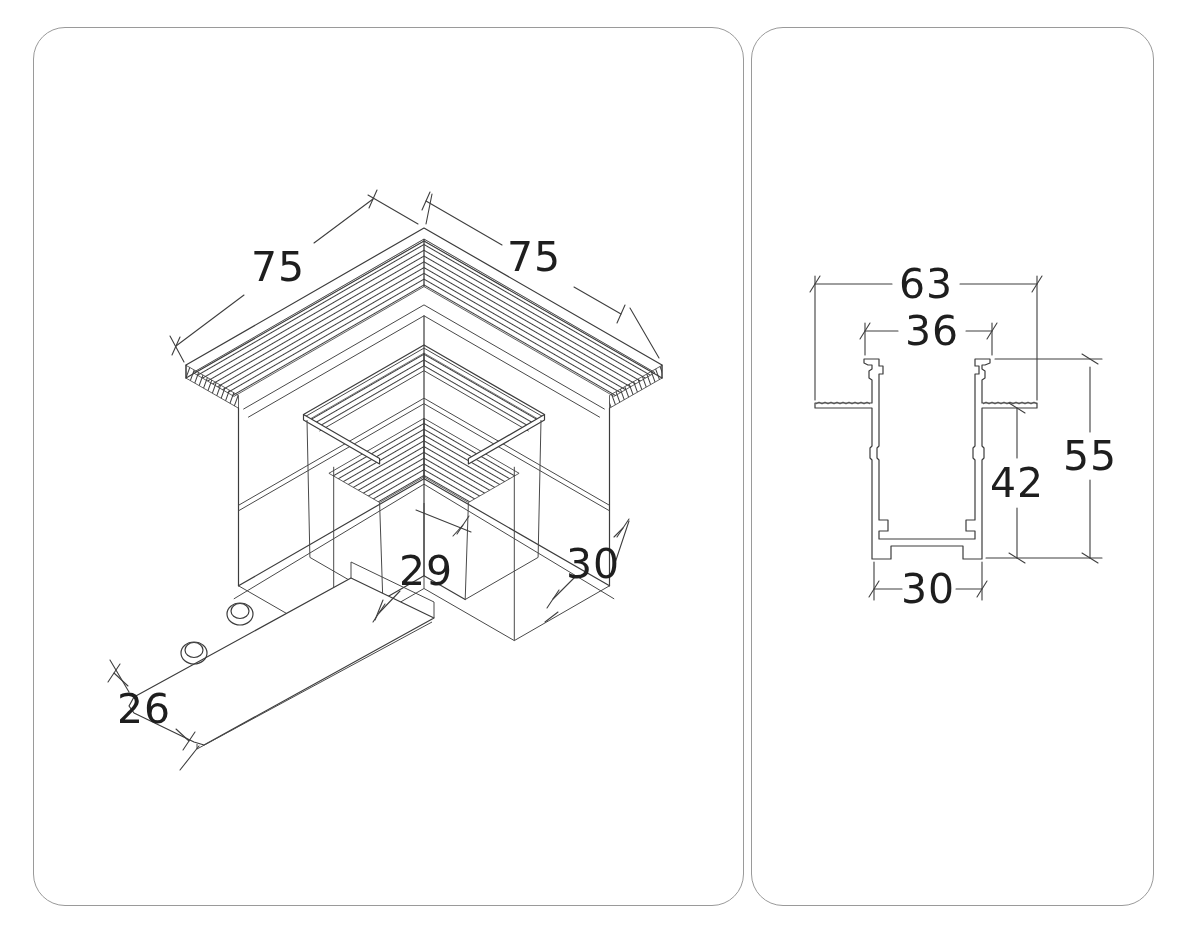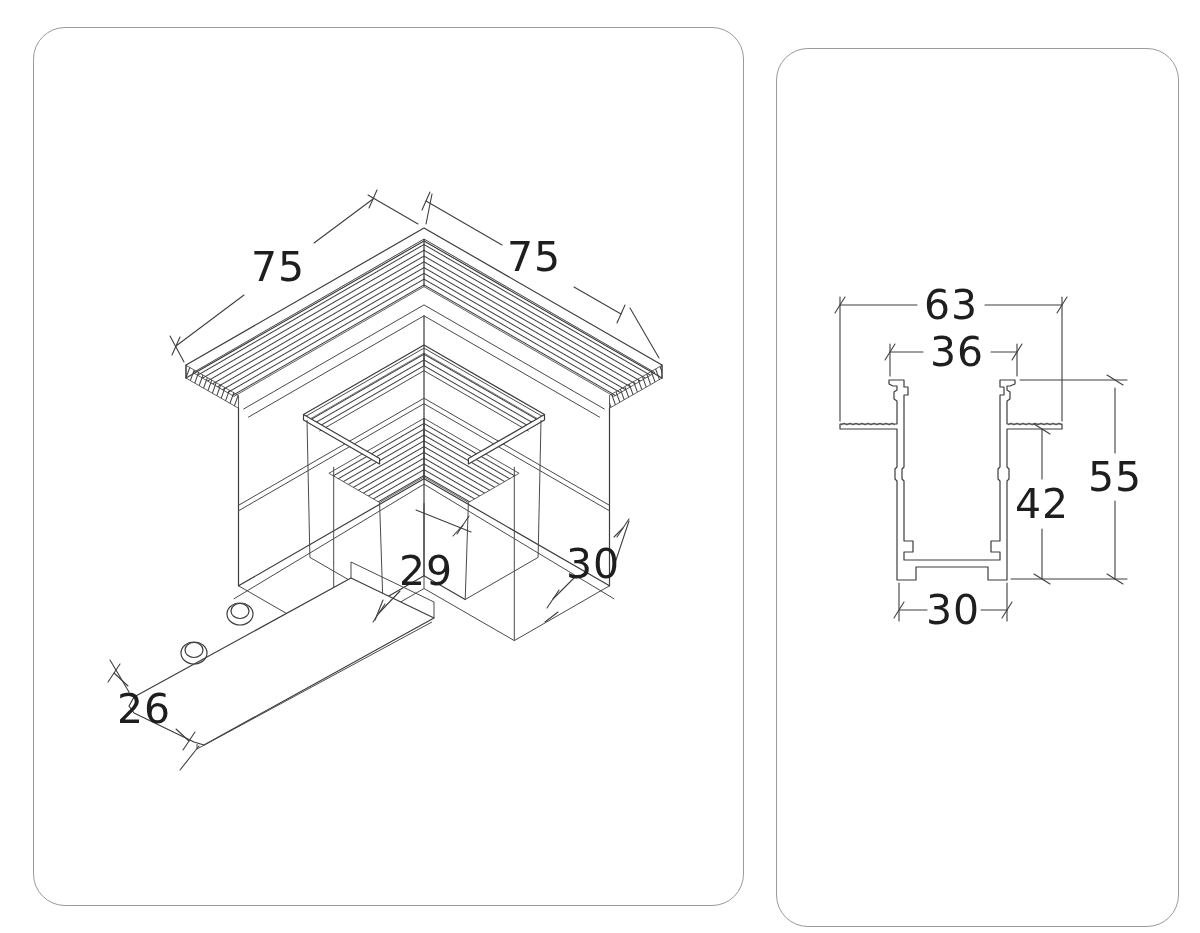--- a/index.html
+++ b/index.html
@@ -1,21 +1,21 @@
 <!DOCTYPE html>
 <html><head>
 <meta charset="utf-8">
 <style>
   html,body{margin:0;padding:0;background:#ffffff;}
   .stage{position:relative;width:1200px;height:933px;background:#fff;overflow:hidden;
          font-family:"DejaVu Sans",sans-serif;}
   .panel{position:absolute;top:27px;height:879px;background:#fff;border:1px solid #9a9a9a;
          border-radius:32px;box-sizing:border-box;}
   .panel.left{left:33px;width:711px;}
-  .panel.right{left:776px;width:403px;margin-top:21px;}
+  .panel.right{left:751px;width:403px;}
   svg{position:absolute;left:0;top:0;}
   .dimtext{font-size:41px;fill:#1e1e1e;letter-spacing:1px;}
   .oline{fill:none;stroke:#3c3c3c;stroke-width:1.2;stroke-linejoin:round;stroke-linecap:round;}
   .othin{fill:none;stroke:#4a4a4a;stroke-width:1;stroke-linejoin:round;}
   .dline{fill:none;stroke:#3f3f3f;stroke-width:1.1;stroke-linecap:round;}
   .solid{fill:#ffffff;stroke:#3c3c3c;stroke-width:1.2;stroke-linejoin:round;}
 </style>
 </head>
 <body>
 

